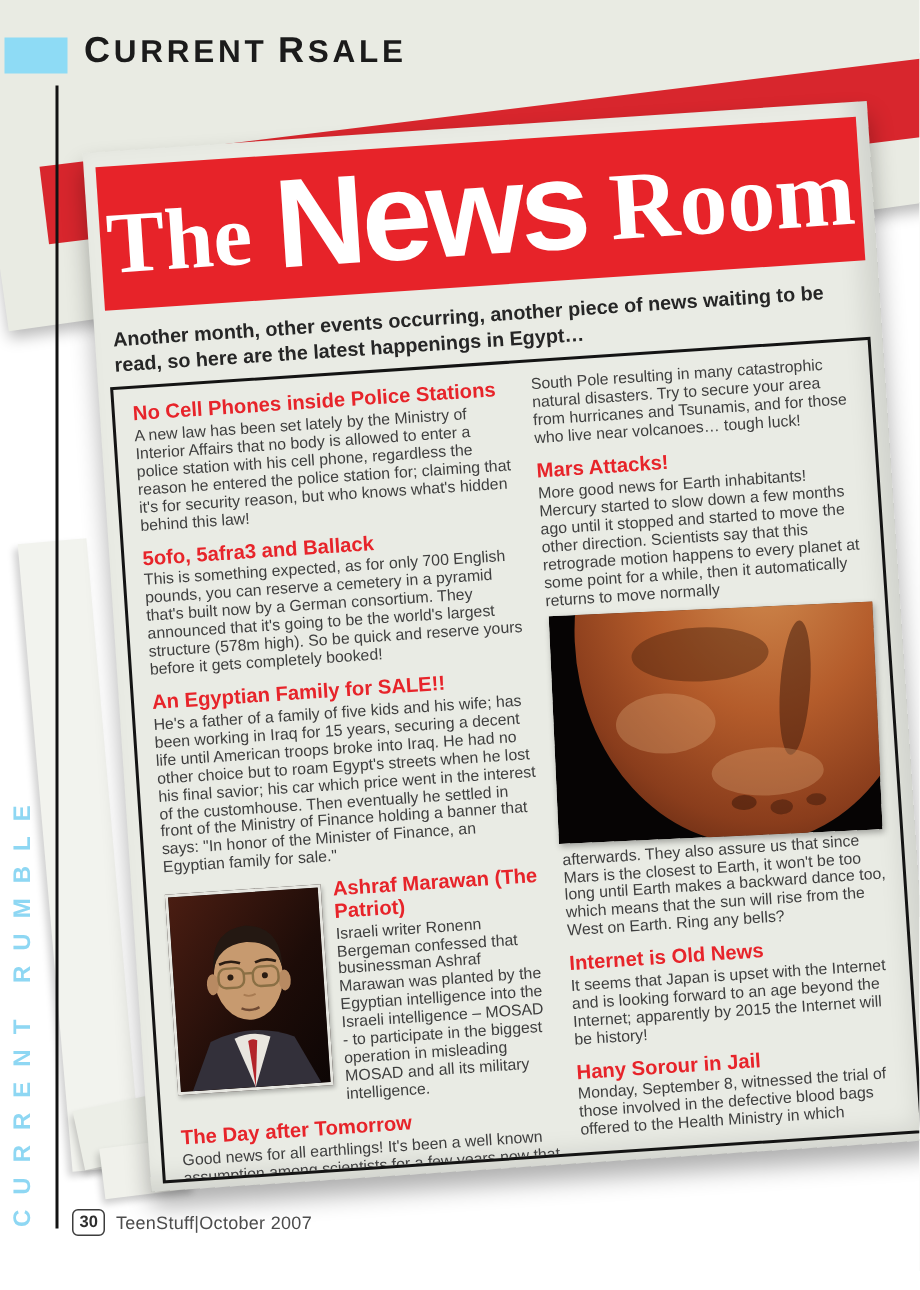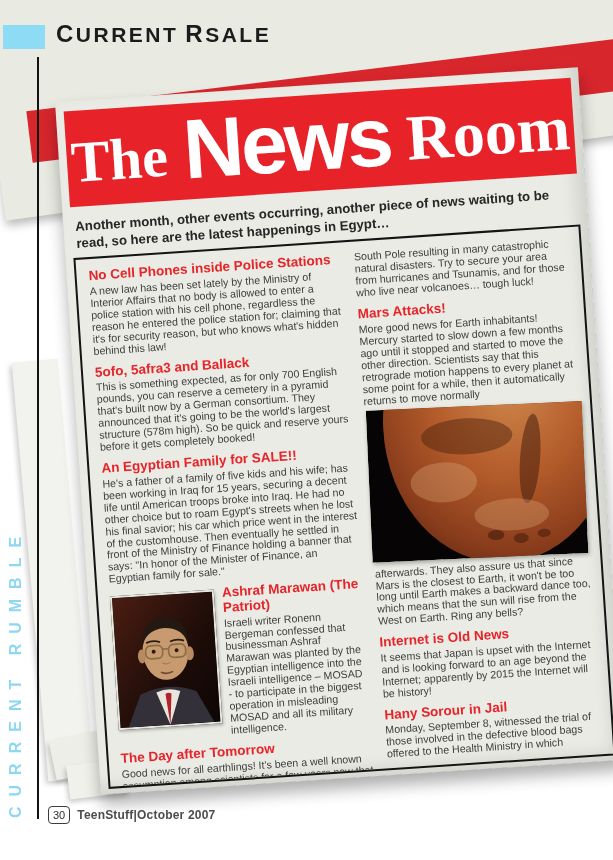--- a/index.html
+++ b/index.html
@@ -60,22 +60,22 @@
   .portrait svg{display:block;width:100%;height:100%;}
   .clearfix::after{content:"";display:block;clear:both;}
 
   .mars{width:100%;height:152px;margin:5px 0 4px 0;transform:rotate(1.2deg);
         box-shadow:1px 2px 4px rgba(0,0,0,.3);}
   .mars svg{display:block;width:100%;height:100%;}
 
   
   .footer{position:absolute;left:48px;top:806px;display:flex;align-items:center;gap:7px;}
   .page-num{border:1.6px solid #3c3c3c;border-radius:4px;padding:0 4px;font-size:11px;height:16px;
-            line-height:16px;font-weight:normal;color:#2e2e2e;}
-  .footer-label{font-size:12px;font-weight:bold;color:#4c4c4c;letter-spacing:.2px;}
+            line-height:16px;font-weight:bold;color:#2e2e2e;}
+  .footer-label{font-size:12px;font-weight:normal;color:#4c4c4c;letter-spacing:.2px;}
 </style>
 </head>
 <body>
 
 <div class="canvas">
 
   <div class="back-corner"></div>
   <div class="back-sheet">
     <div class="back-band"></div>
   </div>

